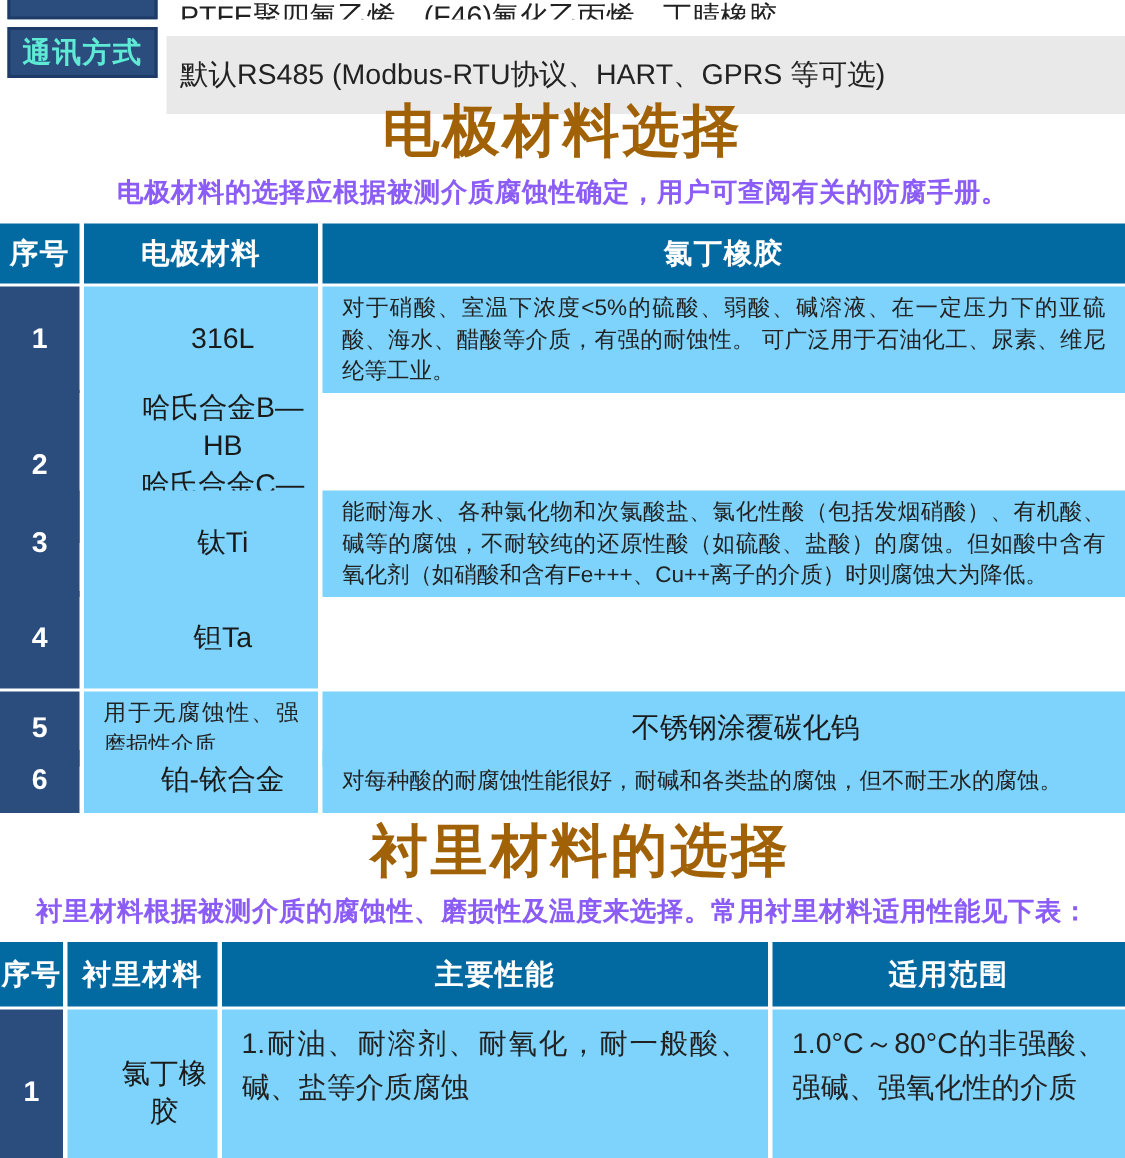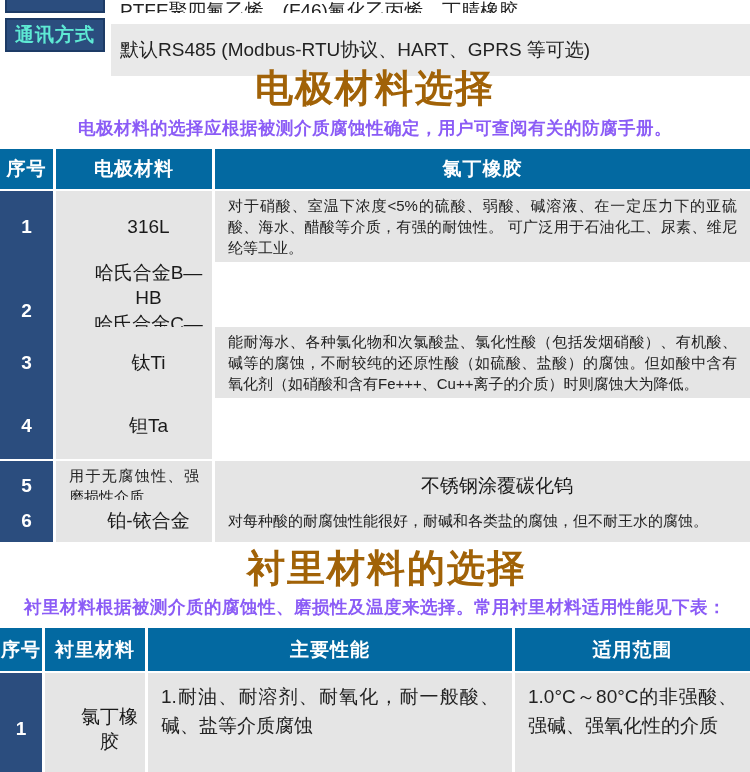--- a/index.html
+++ b/index.html
@@ -40,21 +40,21 @@
   .t1 .trow{grid-template-columns:53px 156px 1fr;}
   .t2 .trow{grid-template-columns:42px 100px 364px 1fr;}
   .th{
     background:#0369a1;color:#fff;font-weight:bold;font-size:19px;
     display:flex;align-items:center;justify-content:center;letter-spacing:1px;
   }
   .num{
     background:#2b4d7e;color:#fff;font-weight:bold;font-size:19px;
     display:flex;align-items:center;justify-content:center;
   }
-  .cell{background:#e5e5e5;display:flex;align-items:center;}
+  .cell{background:#7dd3fc;display:flex;align-items:center;}
   .mat{justify-content:center;font-size:19px;color:#1a1a1a;text-align:center;white-space:pre-line;line-height:1.35;padding-left:29px;}
   .desc{padding:4px 13px;}
   .desc .inner{font-size:15px;line-height:1.42;text-align:justify;color:#222;}
   .t2 .desc{padding:10px 13px;align-items:flex-start;}
   .t2 .desc .inner{font-size:19px;line-height:1.5;}
   .t2 .mat{font-size:19px;}
 </style>
 </head>
 <body>
 

